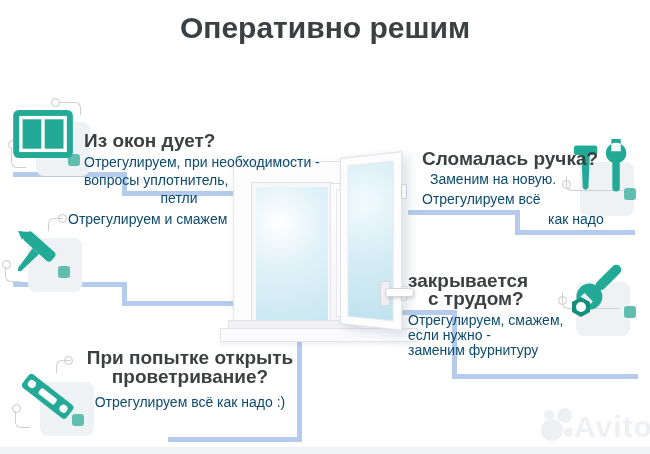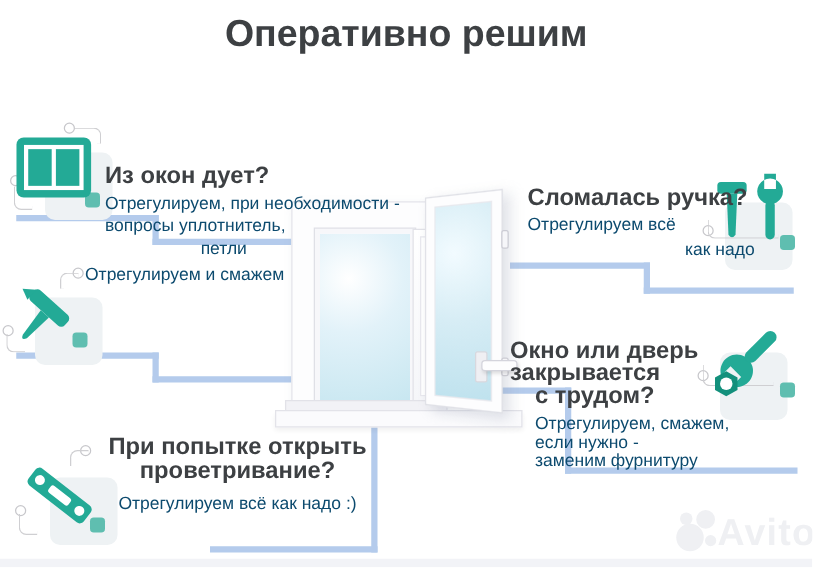--- a/index.html
+++ b/index.html
@@ -23,21 +23,21 @@
   #s2 .h{ line-height:18px; }
   #s2 .b{ margin-top:6px; line-height:20px; }
   #s2 .l-right{ text-align:right; padding-right:16px; }
   #s3{ left:422px; top:148px; width:200px; }
   #s3 .h{ line-height:21px; }
   #s3 .b{ line-height:20px; }
   #s3 .ml8{ margin-left:8px; } #s3 .ml22{ } #s3 .ml126{ margin-left:126px; }
   #s4{ left:408px; top:272px; width:190px; }
   #s4 .h{ line-height:18px; }
   #s4 .ml44{ margin-left:20px; }
-  #s4 .b{ margin-top:5px; line-height:15px; margin-left:20px; }
+  #s4 .b{ margin-top:5px; line-height:15px; }
   #s5{ left:84px; top:349px; width:212px; text-align:center; }
   #s5 .h{ line-height:18.5px; }
   #s5 .b{ margin-top:8px; }
   
   .line{ position:absolute; background:#b4cbec; z-index:1; }
   
   .cluster{ position:absolute; width:88px; height:88px; z-index:2; }
   .bgsq{ position:absolute; left:28px; top:26px; width:54px; height:54px; background:#eef2f4; border-radius:8px; }
   .cluster.right .bgsq{ left:20px; }
   .node{ position:absolute; width:7px; height:7px; border:1.5px solid #c7c7cb; border-radius:50%; background:#fff; }
@@ -189,28 +189,28 @@
 
   <div class="sec" id="s2">
     <div class="b">
       <div>Отрегулируем и смажем</div>
     </div>
   </div>
 
   <div class="sec" id="s3">
     <div class="h">Сломалась ручка?</div>
     <div class="b">
+      <div class="ml8">Заменим на новую.</div>
       <div class="ml22">Отрегулируем всё</div>
       <div class="ml126">как надо</div>
     </div>
   </div>
 
   <div class="sec" id="s4">
     <div class="h">
-      <div>Окно или дверь</div>
       <div>закрывается</div>
       <div class="ml44">с трудом?</div>
     </div>
     <div class="b">
       <div>Отрегулируем, смажем,</div>
       <div>если нужно -</div>
       <div>заменим фурнитуру</div>
     </div>
   </div>
 

